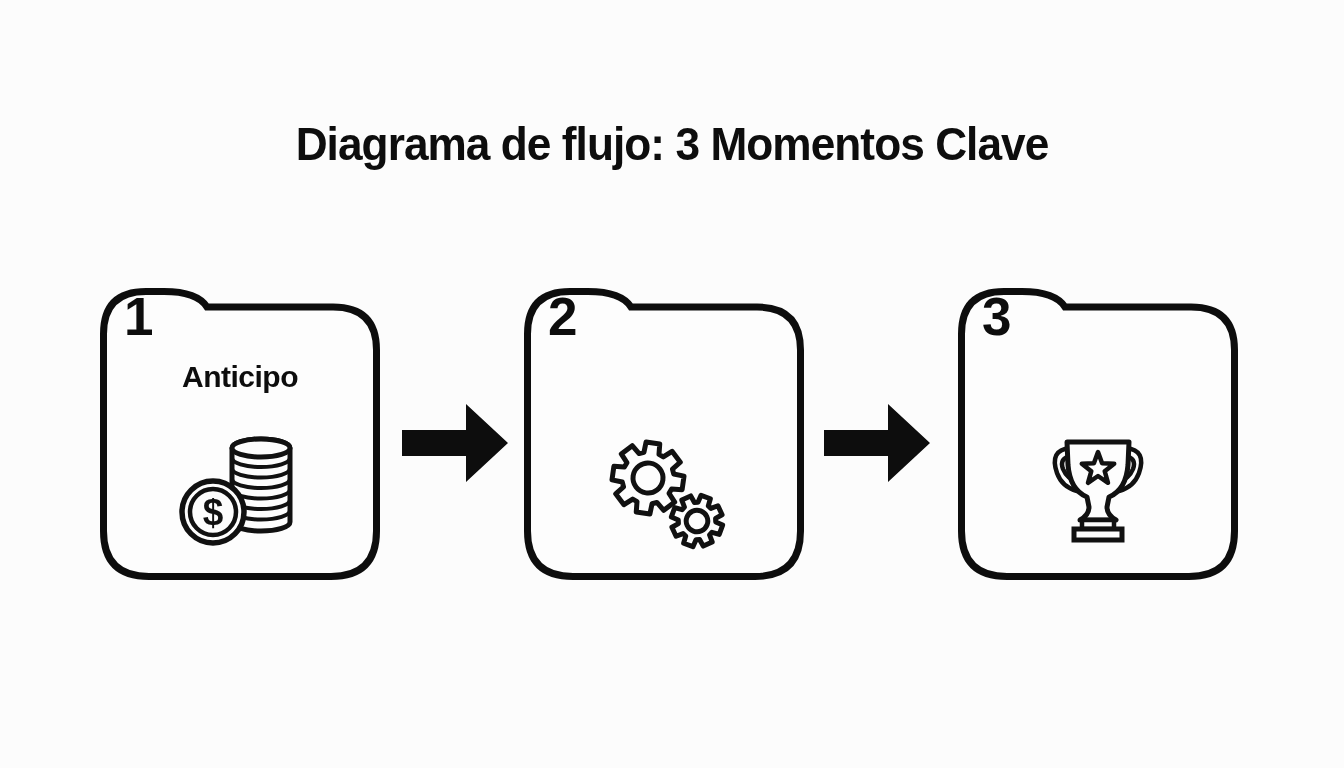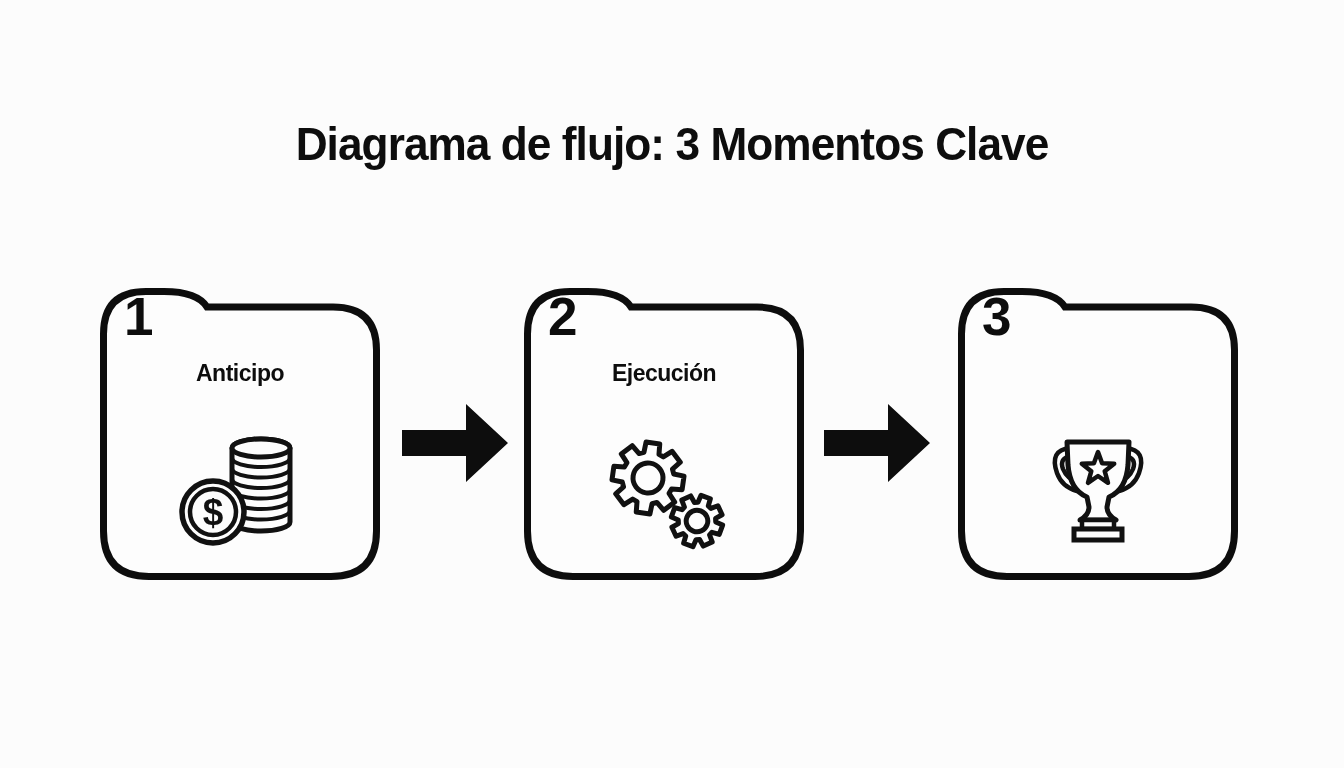--- a/index.html
+++ b/index.html
@@ -18,21 +18,21 @@
   .step-card{
     position:absolute;top:288px;width:280px;height:292px;
   }
   .card-outline{position:absolute;left:0;top:0;}
   .step-number{
     position:absolute;left:24px;top:2px;
     font-size:53px;font-weight:bold;line-height:1.0;color:#0d0d0d;
   }
   .step-label{
     position:absolute;left:0;right:0;top:72px;
-    text-align:center;font-size:23px;font-weight:bold;letter-spacing:-0.5px;
+    text-align:center;font-size:30px;font-weight:bold;letter-spacing:-0.5px;
     color:#0d0d0d;
   }
   .step-icon{
     position:absolute;left:0;right:0;top:142px;height:122px;
     display:flex;align-items:center;justify-content:center;
   }
   .arrow{
     position:absolute;top:404px;width:106px;height:78px;
   }
 </style>
@@ -70,21 +70,20 @@
     <svg width="106" height="78" viewBox="0 0 106 78">
       <polygon points="0,26 64,26 64,0 106,39 64,78 64,52 0,52" fill="#0d0d0d"></polygon>
     </svg>
   </div>
 
   <section class="step-card" style="left:524px">
     <svg class="card-outline" width="280" height="292" viewBox="0 0 280 292">
       <path d="M 46 3.5 L 64 3.5 Q 97 3.5 107 19 L 233 19 Q 276.5 19 276.5 62 L 276.5 243 Q 276.5 288.5 231 288.5 L 49 288.5 Q 3.5 288.5 3.5 243 L 3.5 46 Q 3.5 3.5 46 3.5 Z" fill="#fdfdfd" stroke="#0d0d0d" stroke-width="7"></path>
     </svg>
     <div class="step-number">2</div>
-    <div class="step-label">Ejecución</div>
     <div class="step-icon">
       <svg width="128" height="118" viewBox="0 0 128 118">
         <g transform="translate(48,46) rotate(8)">
           <path d="M 24.9 -7.6 L 35.4 -6.9 L 35.4 6.9 L 24.9 7.6 L 23 12.2 L 29.8 20.1 L 20.1 29.8 L 12.2 23 L 7.6 24.9 L 6.9 35.4 L -6.9 35.4 L -7.6 24.9 L -12.2 23 L -20.1 29.8 L -29.8 20.1 L -23 12.2 L -24.9 7.6 L -35.4 6.9 L -35.4 -6.9 L -24.9 -7.6 L -23 -12.2 L -29.8 -20.1 L -20.1 -29.8 L -12.2 -23 L -7.6 -24.9 L -6.9 -35.4 L 6.9 -35.4 L 7.6 -24.9 L 12.2 -23 L 20.1 -29.8 L 29.8 -20.1 L 23 -12.2 Z" fill="#fdfdfd" stroke="#111" stroke-width="5" stroke-linejoin="round"></path>
           <circle cx="0" cy="0" r="15" fill="#fdfdfd" stroke="#111" stroke-width="5"></circle>
         </g>
         <g transform="translate(97,89) scale(0.72) rotate(20)">
           <path d="M 24.9 -7.6 L 35.4 -6.9 L 35.4 6.9 L 24.9 7.6 L 23 12.2 L 29.8 20.1 L 20.1 29.8 L 12.2 23 L 7.6 24.9 L 6.9 35.4 L -6.9 35.4 L -7.6 24.9 L -12.2 23 L -20.1 29.8 L -29.8 20.1 L -23 12.2 L -24.9 7.6 L -35.4 6.9 L -35.4 -6.9 L -24.9 -7.6 L -23 -12.2 L -29.8 -20.1 L -20.1 -29.8 L -12.2 -23 L -7.6 -24.9 L -6.9 -35.4 L 6.9 -35.4 L 7.6 -24.9 L 12.2 -23 L 20.1 -29.8 L 29.8 -20.1 L 23 -12.2 Z" fill="#fdfdfd" stroke="#111" stroke-width="6.9" stroke-linejoin="round"></path>
           <circle cx="0" cy="0" r="15" fill="#fdfdfd" stroke="#111" stroke-width="6.9"></circle>
         </g>

